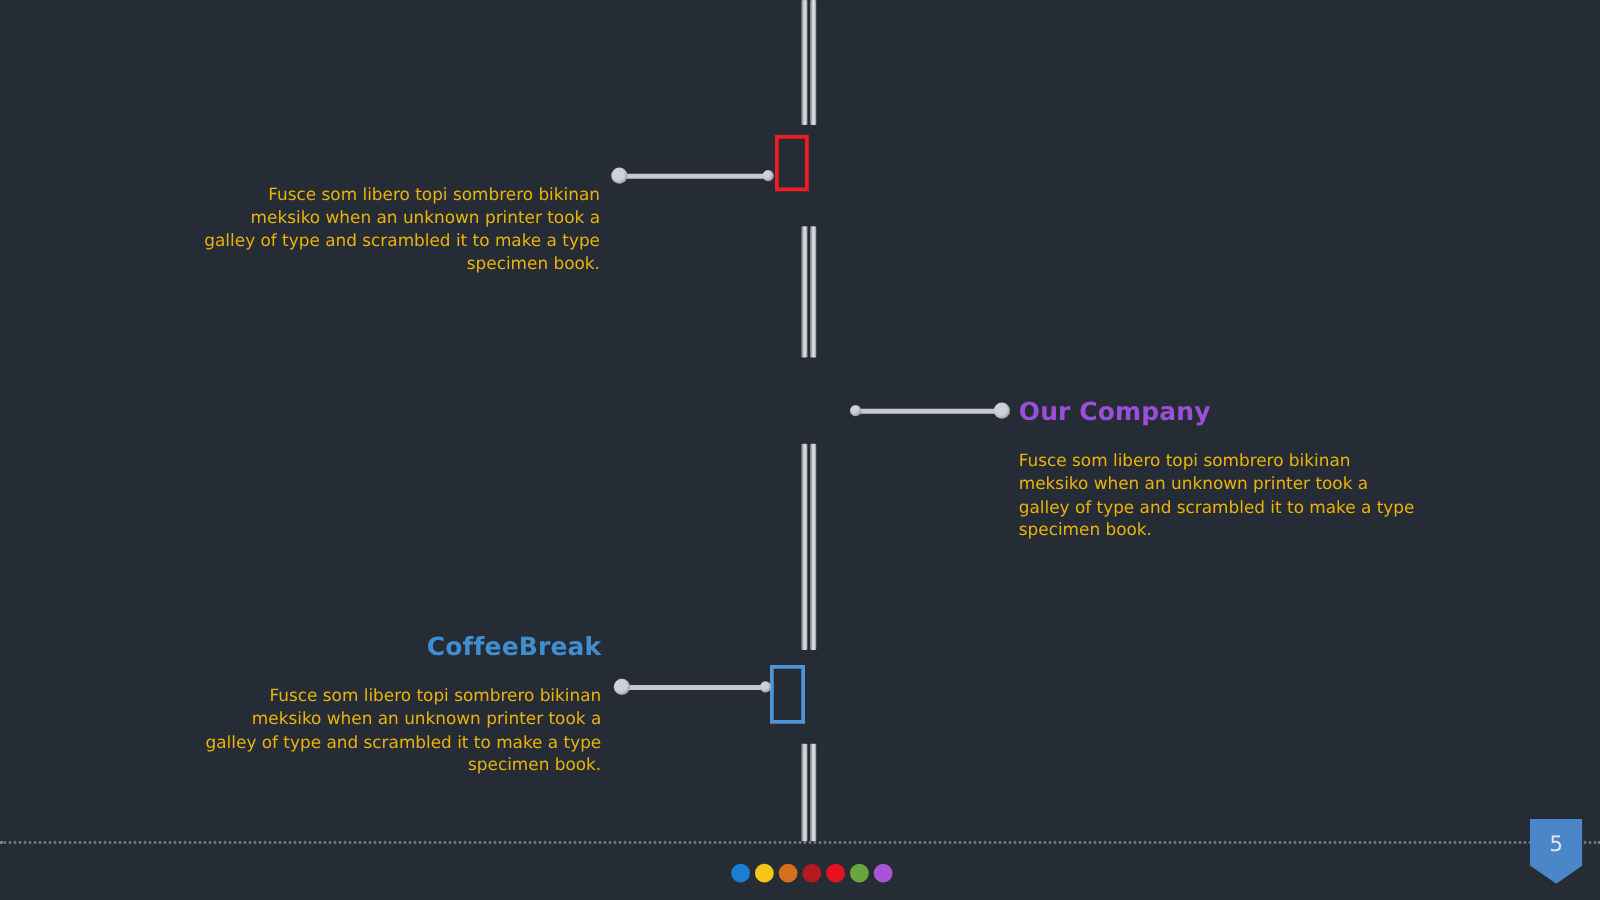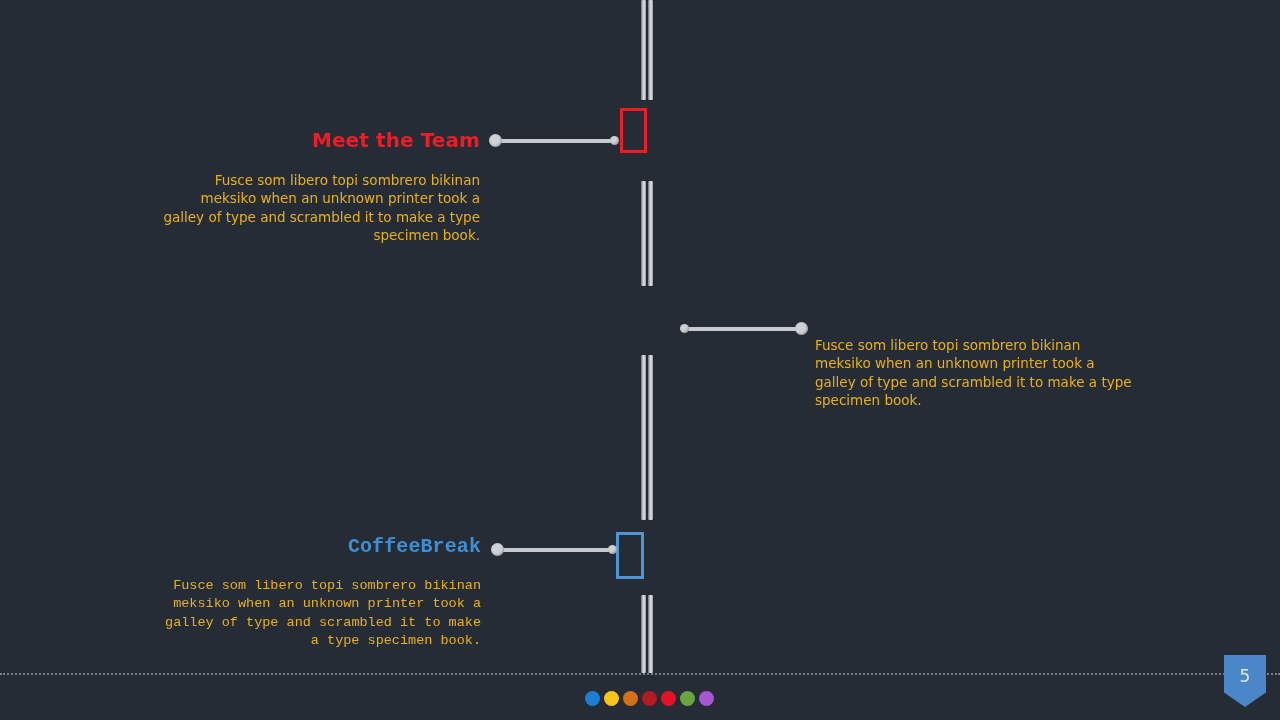--- a/index.html
+++ b/index.html
@@ -153,41 +153,41 @@
   <div class="track-box" style="left:620px; top:108px; width:27px; height:45px; border-width:3px; border-color:#ee1c25;"></div>
   <div class="track-box" style="left:616px; top:532px; width:28px; height:47px; border-width:3px; border-color:#4f94d4;"></div>
 
   <div class="connector" style="left:489px; top:134px; width:130px;">
     <span class="line" style="left:6px; width:117px;"></span>
     <span class="dot big" style="left:0px;"></span>
     <span class="dot small" style="right:0px;"></span>
   </div>
 
   <div class="entry right-aligned" style="left:160px; top:128px; width:320px;">
-    <p class="title" style="color:#ee1c25;">Meet the Team</p>
     <p class="body" style="margin-top:19px;">Fusce som libero topi sombrero bikinan meksiko when an unknown printer took a galley of type and scrambled it to make a type specimen book.</p>
   </div>
 
   <div class="connector" style="left:680px; top:322px; width:128px;">
     <span class="line" style="left:5px; width:117px;"></span>
     <span class="dot small" style="left:0px;"></span>
     <span class="dot big" style="right:0px;"></span>
   </div>
 
   <div class="entry left-aligned" style="left:815px; top:317px; width:320px;">
+    <p class="title" style="color:#9b4fd8;">Our Company</p>
     <p class="body" style="margin-top:19px;">Fusce som libero topi sombrero bikinan meksiko when an unknown printer took a galley of type and scrambled it to make a type specimen book.</p>
   </div>
 
   <div class="connector" style="left:491px; top:543px; width:126px;">
     <span class="line" style="left:6px; width:113px;"></span>
     <span class="dot big" style="left:0px;"></span>
     <span class="dot small" style="right:0px;"></span>
   </div>
 
-  <div class="entry right-aligned" style="left:160px; top:535px; width:321px;font-family:Liberation Mono, monospace;">
+  <div class="entry right-aligned" style="left:160px; top:505px; width:321px;">
     <p class="title" style="color:#3f8fd0;">CoffeeBreak</p>
     <p class="body" style="margin-top:19px;">Fusce som libero topi sombrero bikinan meksiko when an unknown printer took a galley of type and scrambled it to make a type specimen book.</p>
   </div>
 
   <div class="footer-divider" style="top:673px;"></div>
 
   <div class="dots-row" style="left:585px; top:691px;">
     <span class="cdot" style="background:#1a7fd4;"></span>
     <span class="cdot" style="background:#f5c518;"></span>
     <span class="cdot" style="background:#d4701a;"></span>

